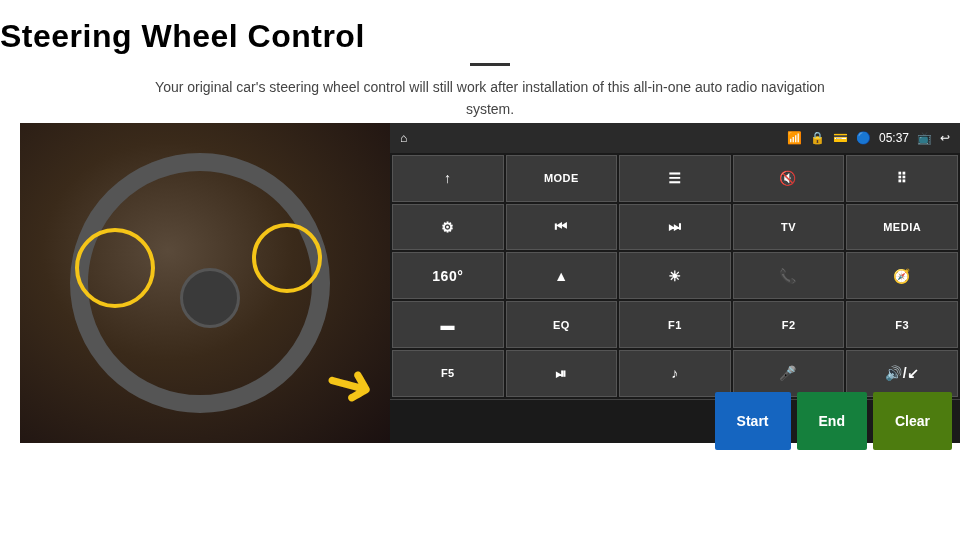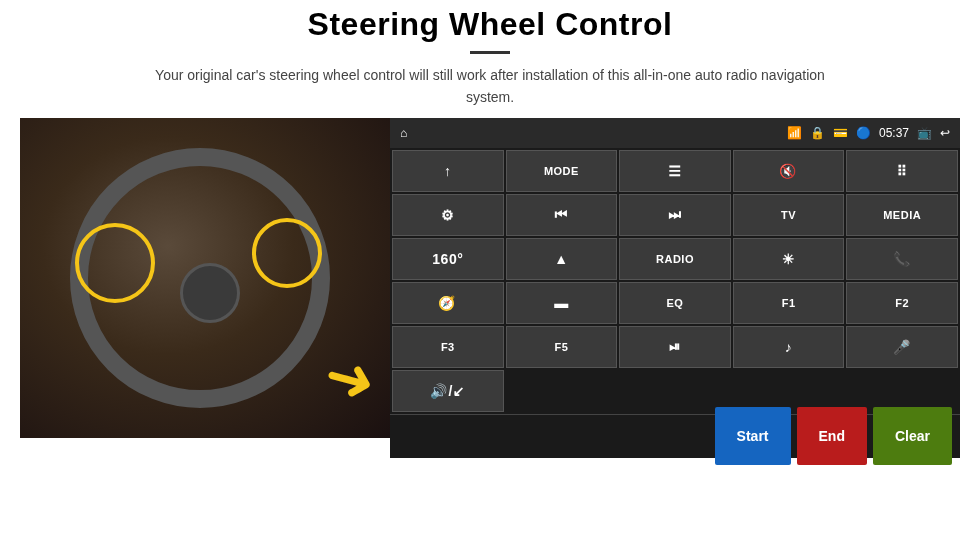--- a/index.html
+++ b/index.html
@@ -5,40 +5,39 @@
     * { box-sizing: border-box; margin: 0; padding: 0; }
     body {
       width: 980px;
       height: 544px;
       font-family: Arial, sans-serif;
       background: #fff;
       overflow: hidden;
     }
 
     .page-title {
-      text-align: center;
       font-size: 32px;
       font-weight: 900;
-      padding-top: 6px;
+      padding-top: 18px;
       letter-spacing: 0.5px;
     }
 
     .title-divider {
       width: 40px;
       height: 3px;
       background: #333;
       margin: 8px auto 10px;
     }
 
     .subtitle {
       text-align: center;
       font-size: 14px;
       color: #444;
       max-width: 700px;
-      margin: 0 auto 9px;
+      margin: 0 auto 2px;
       line-height: 1.6;
     }
 
     .content-area {
       display: flex;
       padding: 0 20px;
       gap: 0;
     }
 
     .steering-image {
@@ -188,21 +187,21 @@
       cursor: pointer;
       border-radius: 2px;
     }
 
     .btn-start {
       background: #1565c0;
       color: #fff;
     }
 
     .btn-end {
-      background: #b91c1c;
+      background: #15803d;
       color: #fff;
     }
 
     .btn-clear {
       background: #4d7c0f;
       color: #fff;
     }
   </style>
 </head>
 <body>
@@ -277,23 +276,20 @@
           <span>MEDIA</span>
         </div>
 
       <div class="ctrl-btn">
           <span class="icon-symbol">160°</span>
         </div>
       <div class="ctrl-btn">
           <span class="icon-symbol">▲</span>
         </div>
       <div class="ctrl-btn">
-          <span>RADIO</span>
-        </div>
-      <div class="ctrl-btn">
           <span class="icon-symbol">☀</span>
         </div>
 
       <div class="ctrl-btn">
           <span class="icon-symbol">📞</span>
         </div>
       <div class="ctrl-btn">
           <span class="icon-symbol">🧭</span>
         </div>
       <div class="ctrl-btn">

